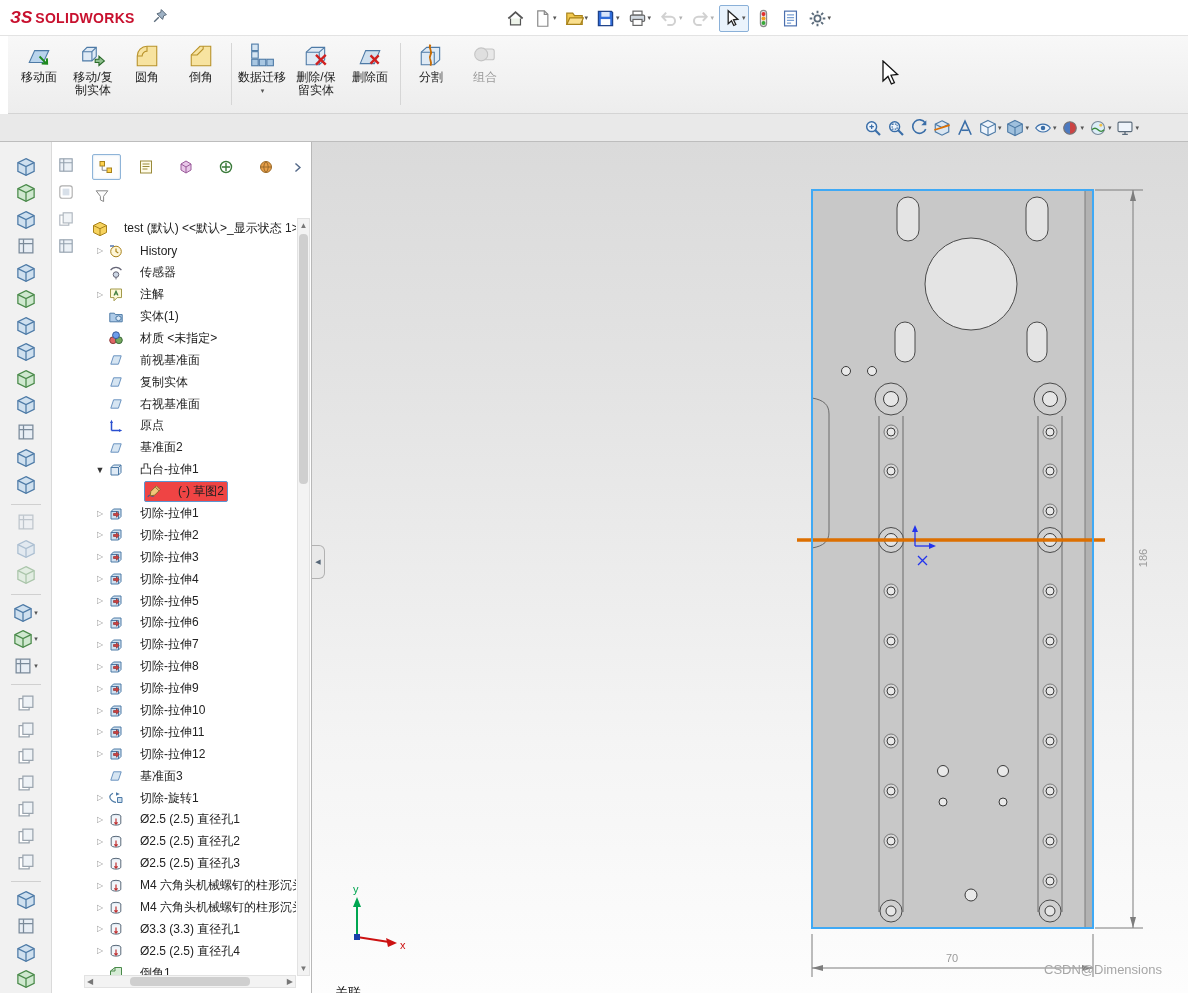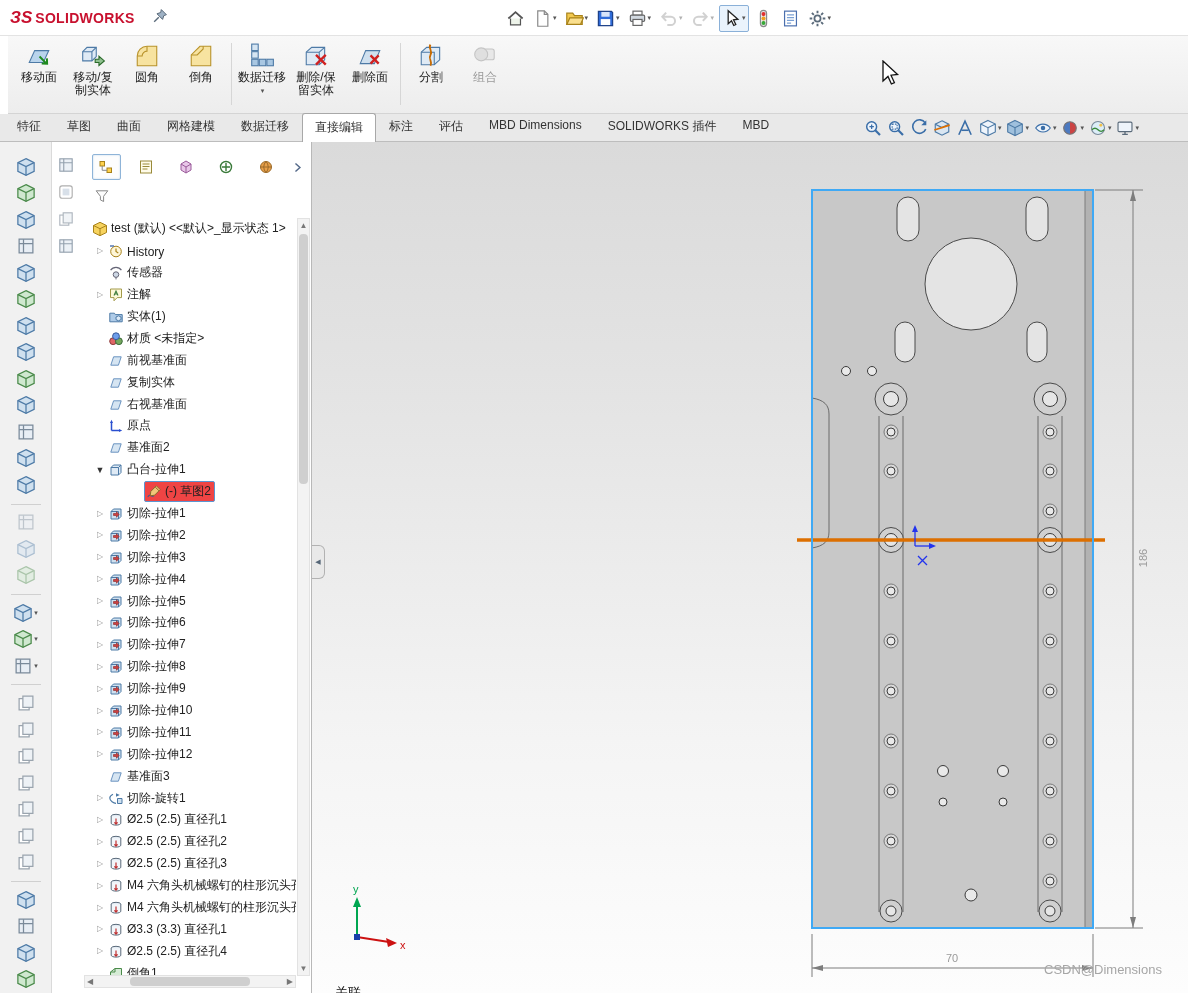--- a/index.html
+++ b/index.html
@@ -63,21 +63,21 @@
 .mgr-tab{width:30px;height:26px;display:flex;align-items:center;justify-content:center;
  border:1px solid transparent;border-radius:2px}
 .mgr-tab.active{background:#fdfdfd;border-color:#8fb4d8;box-shadow:0 0 2px #bcd4ea inset}
 .mgr-expand{margin-left:auto}
 .mgr-expand .ic{width:13px;height:13px}
 .filter-row{position:absolute;left:42px;top:46px;width:22px;height:22px}
 #tree{position:absolute;left:36px;top:76px;width:208px;height:764px;overflow:hidden}
 .tree-row{height:21.9px;display:flex;align-items:center;white-space:nowrap}
 .tr-arrow{width:12px;flex:none;font-size:8px;color:#9a9a9a;text-align:center;line-height:12px}
 .tr-arrow.expanded{color:#333;font-size:9px}
-.tr-box{display:inline-flex;align-items:flex-end;gap:3px;padding:1px 3px 1px 1px;
+.tr-box{display:inline-flex;align-items:center;gap:16px;padding:1px 3px 1px 1px;
  border:1px solid transparent;border-radius:2px}
 .tr-box .ic{flex:none}
 .tr-box.selected{background:#ef4444;border-color:#5a96d2}
 .vscroll{position:absolute;right:1px;top:76px;width:13px;height:758px;background:#f3f3f3;border:1px solid #e2e2e2}
 .vscroll .arr{height:13px;text-align:center;font-size:8px;color:#777;line-height:13px}
 .vscroll .arr.bottom{position:absolute;bottom:0;left:0;right:0}
 .vthumb{position:absolute;left:1px;top:15px;width:9px;height:250px;background:#cfcfcf;border-radius:4px}
 .hscroll{position:absolute;left:32px;bottom:5px;width:212px;height:13px;background:#f3f3f3;
  border:1px solid #e2e2e2;display:flex;align-items:center;justify-content:space-between;
  font-size:8px;color:#777;padding:0 2px}
@@ -261,33 +261,20 @@
     <div class="cmd-btn disabled">
       <svg class="ic24" viewBox="0 0 24 24">
         <path d="M8.5 5.5h10a2 2 0 0 1 2 2v6a2 2 0 0 1-2 2h-10z" fill="#d9d9d9" stroke="#8a8a8a"></path>
         <circle cx="8.5" cy="10.5" r="6" fill="#c5c5c5" stroke="#8a8a8a"></circle>
       </svg>
       <span class="cmd-label">组合</span>
     </div>
   </div>
 
 <div id="tabbar">
-  <div class="tabs" style="display:flex">
-      <div class="tab">特征</div>
-      <div class="tab">草图</div>
-      <div class="tab">曲面</div>
-      <div class="tab">网格建模</div>
-      <div class="tab">数据迁移</div>
-      <div class="tab active">直接编辑</div>
-      <div class="tab">标注</div>
-      <div class="tab">评估</div>
-      <div class="tab">MBD Dimensions</div>
-      <div class="tab">SOLIDWORKS 插件</div>
-      <div class="tab">MBD</div>
-    </div>
   <div class="headsup">
       <div class="hu">
         <svg class="ic" viewBox="0 0 16 16">
           <circle cx="6.8" cy="6.8" r="4.4" fill="#eef4fb" stroke="#3a6ea8" stroke-width="1.3"></circle>
           <path d="M10 10l4.2 4.2" stroke="#3a6ea8" stroke-width="1.9"></path>
           <path d="M4.8 6.8h4M6.8 4.8v4" stroke="#3a6ea8" stroke-width="1.1"></path>
         </svg>
       </div>
       <div class="hu">
         <svg class="ic" viewBox="0 0 16 16">

